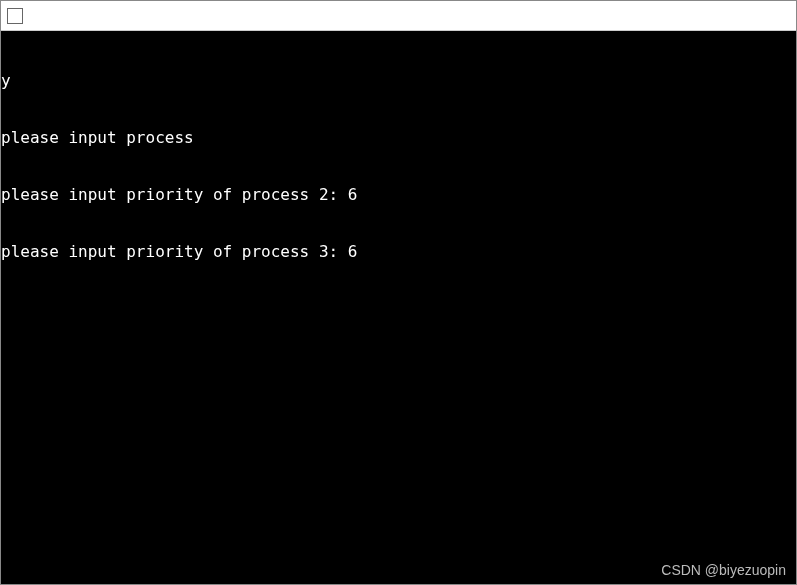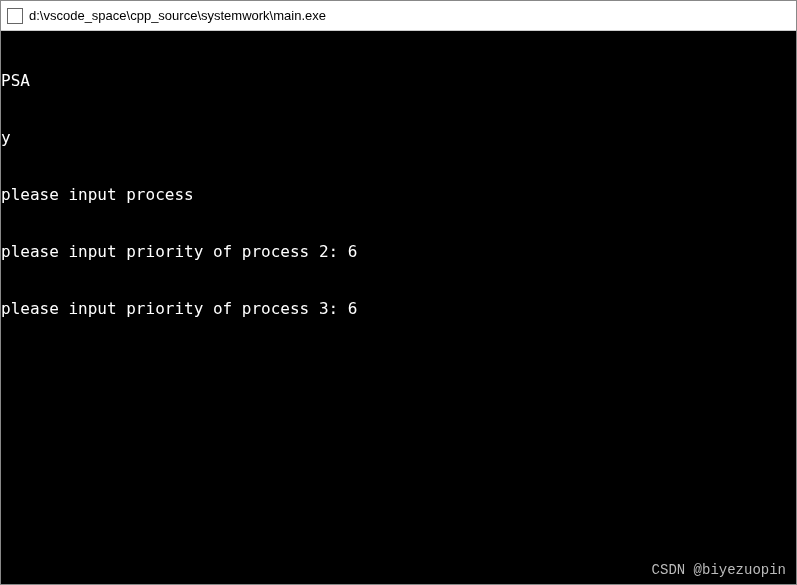--- a/index.html
+++ b/index.html
@@ -56,34 +56,32 @@
       position: relative;
     }
     .console-line {
       white-space: pre;
     }
     .watermark {
       position: absolute;
       bottom: 4px;
       right: 10px;
       color: #bbb;
-      font-family: Liberation Mono, monospace;
+      font-family: Liberation Sans, sans-serif;
       font-size: 14px;
     }
   </style>
 </head>
 <body>
 
 <div class="window">
   <div class="titlebar">
     <div class="app-icon"></div>
-    <div class="title-text">d:\vscode_space\cpp_source\systemwork\main.exe</div>
   </div>
   <div class="console">
-    <div class="console-line">PSA</div>
     <div class="console-line">y</div>
     <div class="console-line">please input process</div>
     <div class="console-line">please input priority of process 2: 6</div>
     <div class="console-line">please input priority of process 3: 6</div>
     
     
     
     
     
     

